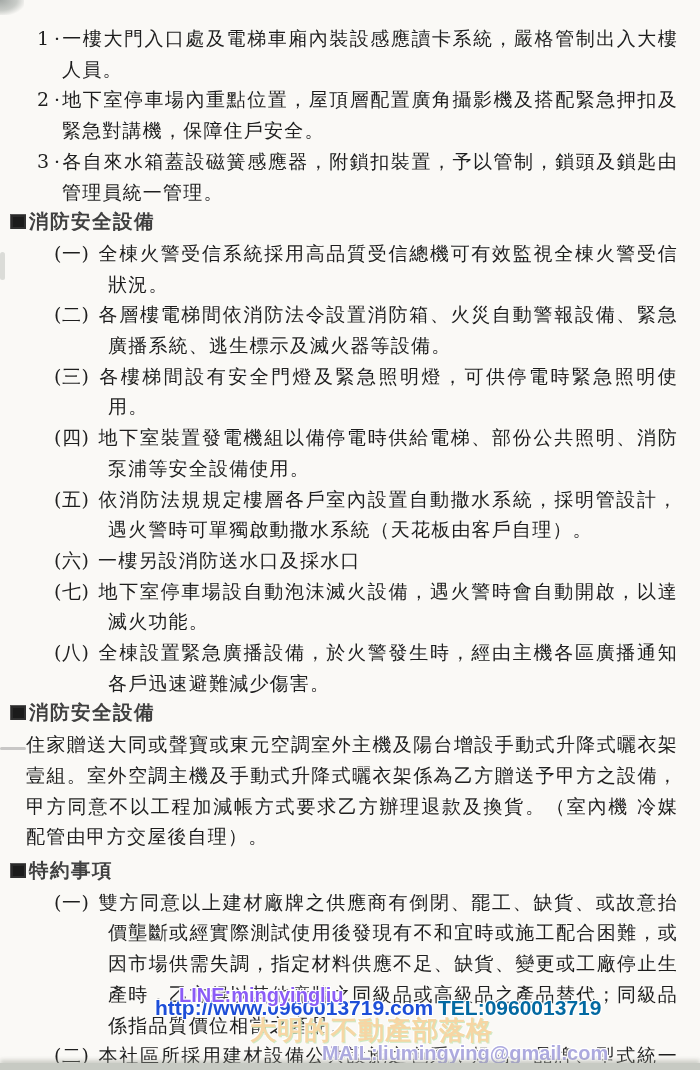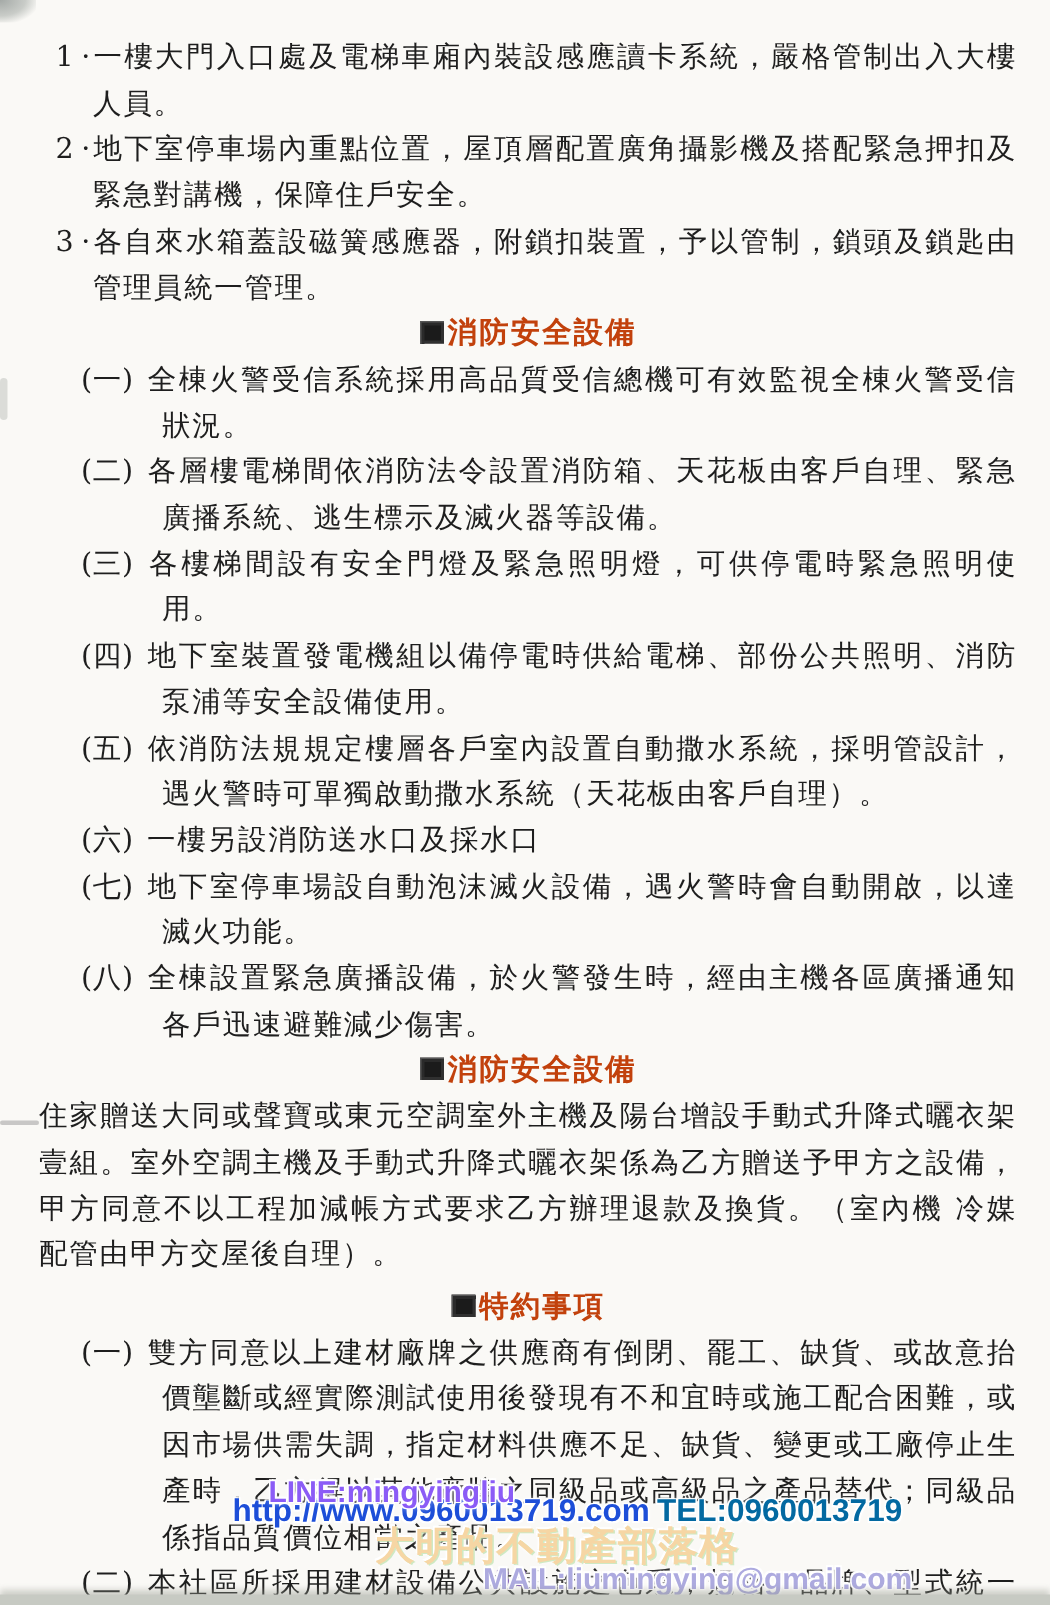--- a/index.html
+++ b/index.html
@@ -23,27 +23,27 @@
   }
   .content p, .content h2 { margin: 0; }
   
   .num-item { padding-left: 62px; text-indent: -25px; }
   .num-marker { display: inline-block; width: 25px; text-indent: 0; letter-spacing: 5px; }
   
   .list-item { padding-left: 108px; text-indent: -54px; }
   .list-marker { display: inline-block; width: 44px; text-indent: 0; letter-spacing: 0.5px; }
   
   .sec-header {
-    padding-left: 26px;
+    padding-left: 10px;
     font-size: 19.5px;
     font-weight: bold;
     line-height: 30.7px;
     letter-spacing: 1.5px;
-    color: #c2410c;
-    text-align: center;
+    color: #404040;
+    text-align: left;
   }
   .sec-header.gap { margin-top: 4px; }
   .sq {
     display: inline-block;
     width: 16px; height: 15px;
     background: #1b1b1b;
     box-shadow: inset 1px 1px 0 #565656, inset -2px -2px 0 #303030, inset 3px 3px 0 #2a2a2a;
     margin-right: 3px;
     vertical-align: -1px;
   }
@@ -115,21 +115,21 @@
     </section>
 
     <h2 class="sec-header">
       <span class="sq"></span><span>消防安全設備</span>
     </h2>
     <section>
       <p class="list-item">
         <span class="list-marker">(一)</span><span>全棟火警受信系統採用高品質受信總機可有效監視全棟火警受信狀況。</span>
       </p>
       <p class="list-item">
-        <span class="list-marker">(二)</span><span>各層樓電梯間依消防法令設置消防箱、天花板由客戶自理、緊急廣播系統、逃生標示及滅火器等設備。</span>
+        <span class="list-marker">(二)</span><span>各層樓電梯間依消防法令設置消防箱、火災自動警報設備、緊急廣播系統、逃生標示及滅火器等設備。</span>
       </p>
       <p class="list-item">
         <span class="list-marker">(三)</span><span>各樓梯間設有安全門燈及緊急照明燈，可供停電時緊急照明使用。</span>
       </p>
       <p class="list-item">
         <span class="list-marker">(四)</span><span>地下室裝置發電機組以備停電時供給電梯、部份公共照明、消防泵浦等安全設備使用。</span>
       </p>
       <p class="list-item">
         <span class="list-marker">(五)</span><span>依消防法規規定樓層各戶室內設置自動撒水系統，採明管設計，遇火警時可單獨啟動撒水系統（天花板由客戶自理）。</span>
       </p>

